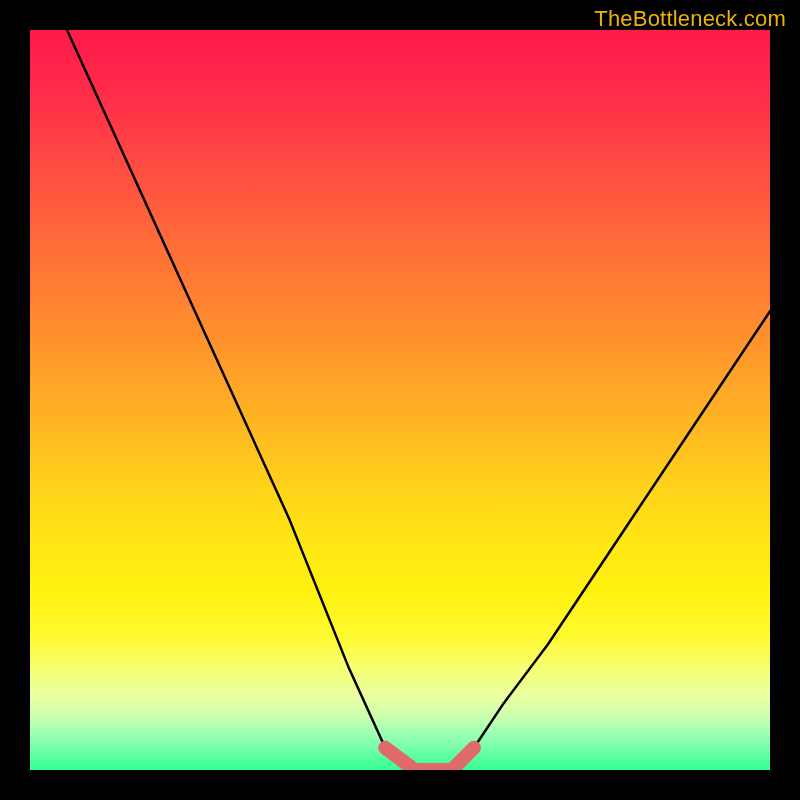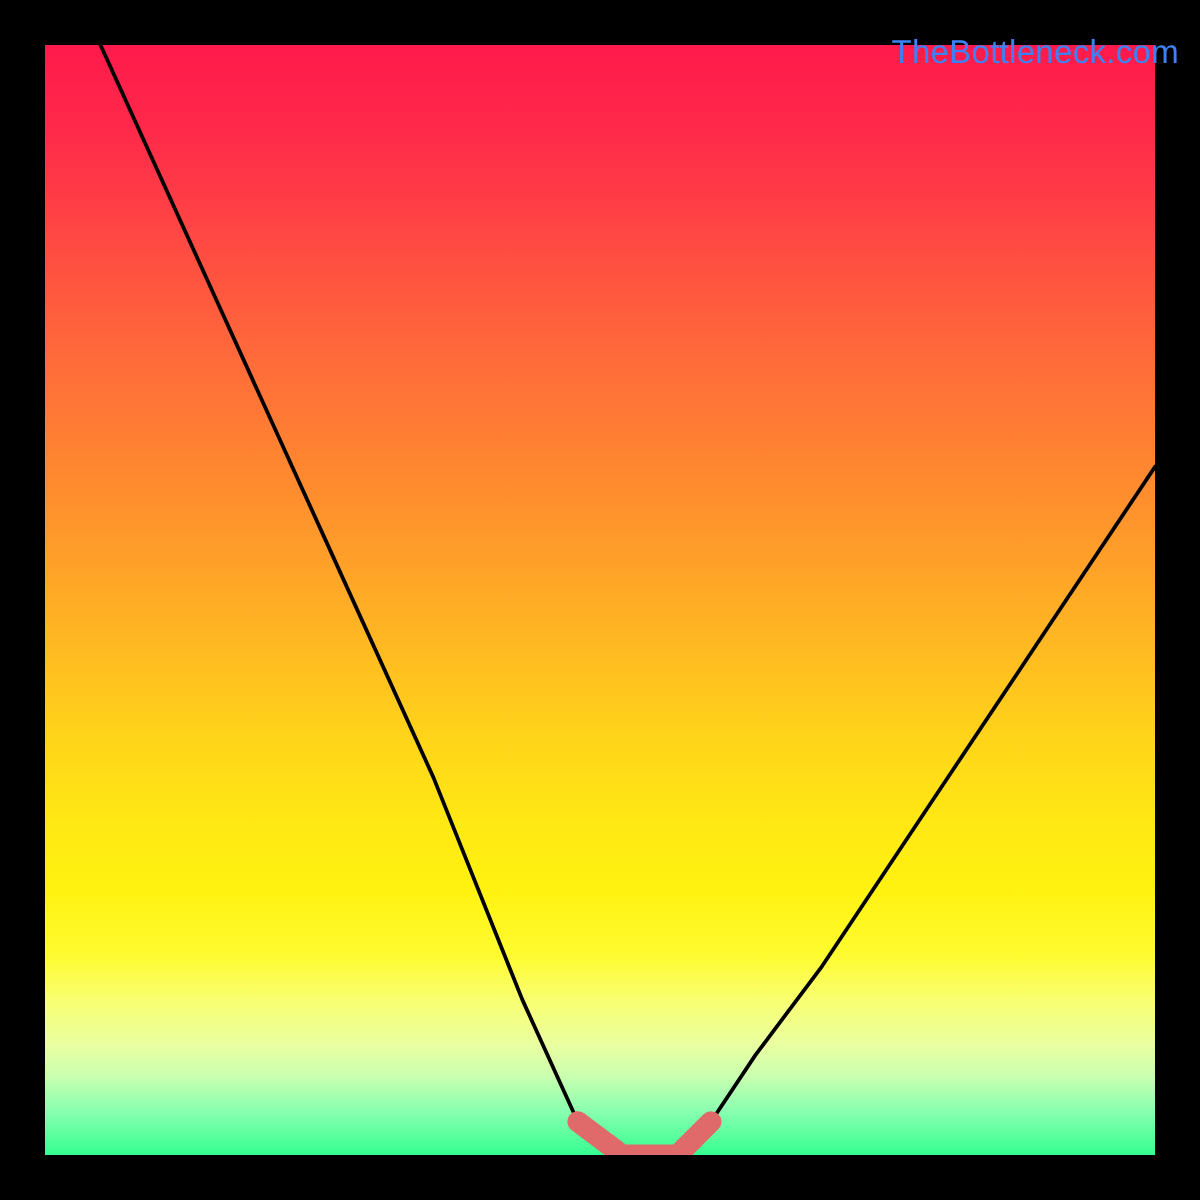--- a/index.html
+++ b/index.html
@@ -1,23 +1,23 @@
 <!DOCTYPE html>
 <html><head>
 <meta charset="utf-8">
 <style>
   * { margin: 0; padding: 0; box-sizing: border-box; }
   html, body { width: 800px; height: 800px; overflow: hidden; }
   body { background: #000; position: relative; font-family: Arial, sans-serif; }
 
   .attribution {
     position: absolute;
-    top: 22px;
+    top: 6px;
     right: 14px;
-    color: #3b82f6;
+    color: #eab308;
     font-size: 22px;
     font-weight: 400;
     letter-spacing: 0.2px;
     z-index: 10;
   }
 
   .plot {
     position: absolute;
     left: 30px;
     top: 30px;

